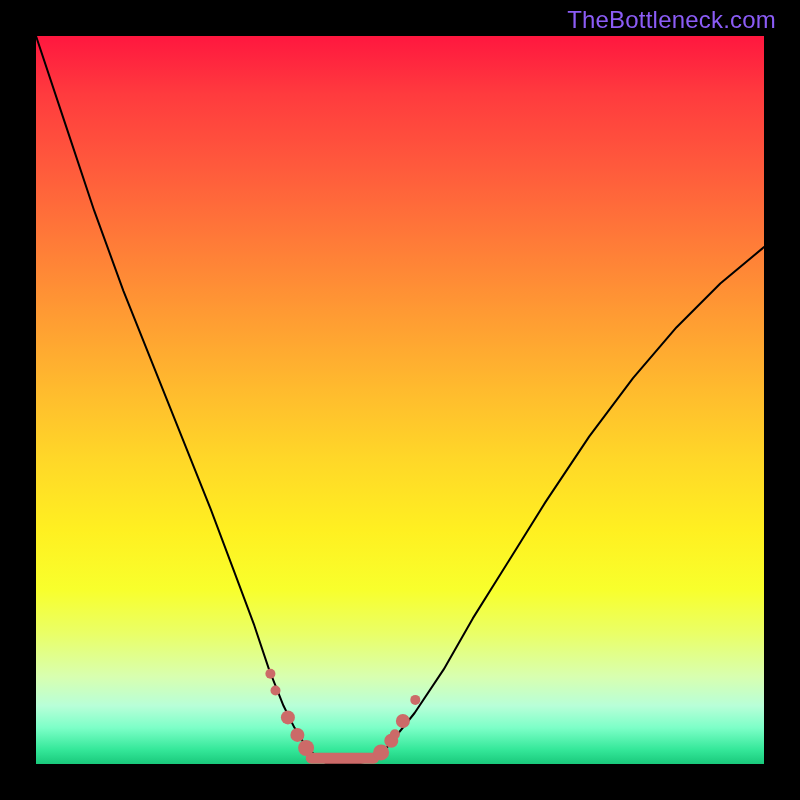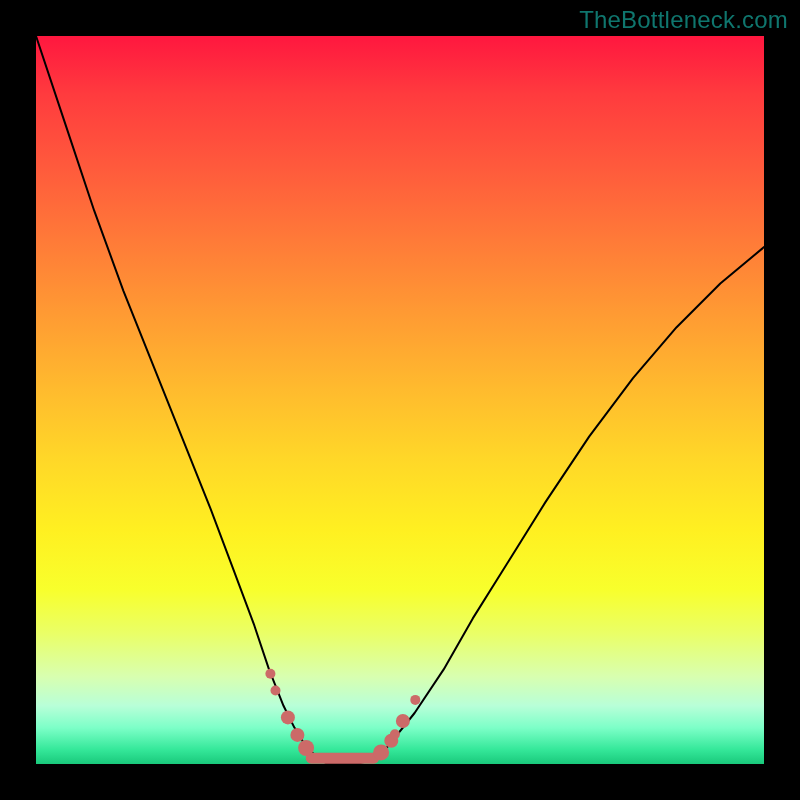--- a/index.html
+++ b/index.html
@@ -35,22 +35,22 @@
       #eaff66 82%,
       #d8ffb0 88%,
       #b8ffd8 92%,
       #7dffc8 95%,
       #35e89a 98%,
       #19c97b 100%);
   }
   .watermark {
     position: absolute;
     top: 6px;
-    right: 12px;
-    color: #0f766e;
+    right: 24px;
+    color: #8b5cf6;
     font-size: 24px;
     font-weight: 500;
     letter-spacing: 0.2px;
     user-select: none;
   }
   svg.curve {
     position: absolute;
     left: 0; top: 0;
     width: 728px;
     height: 728px;

